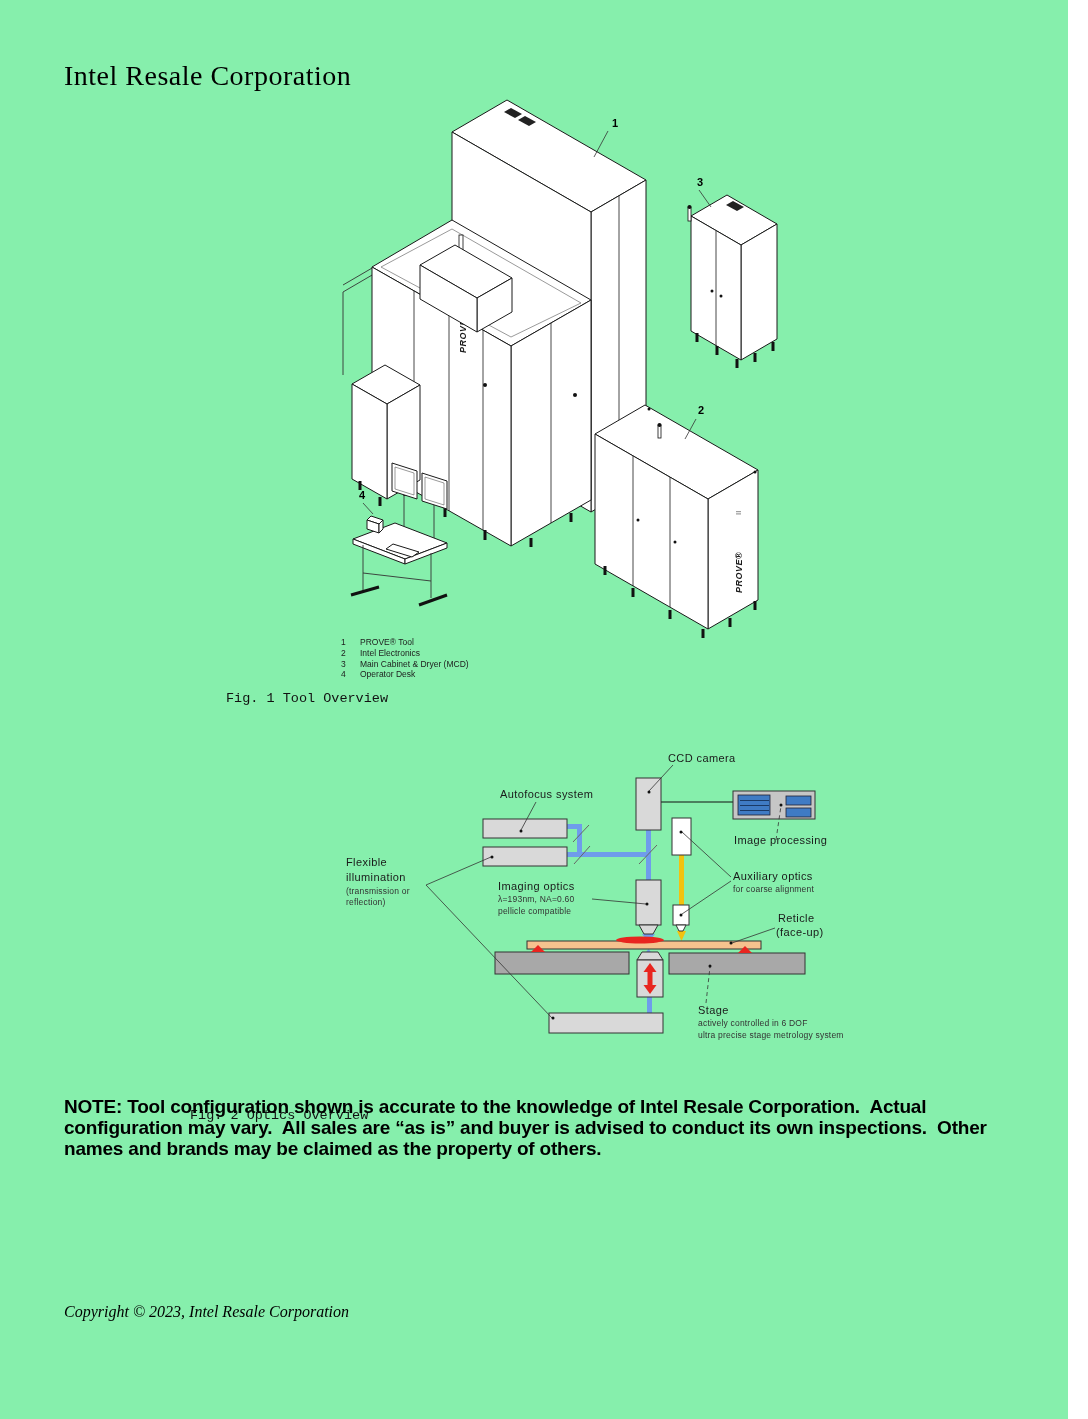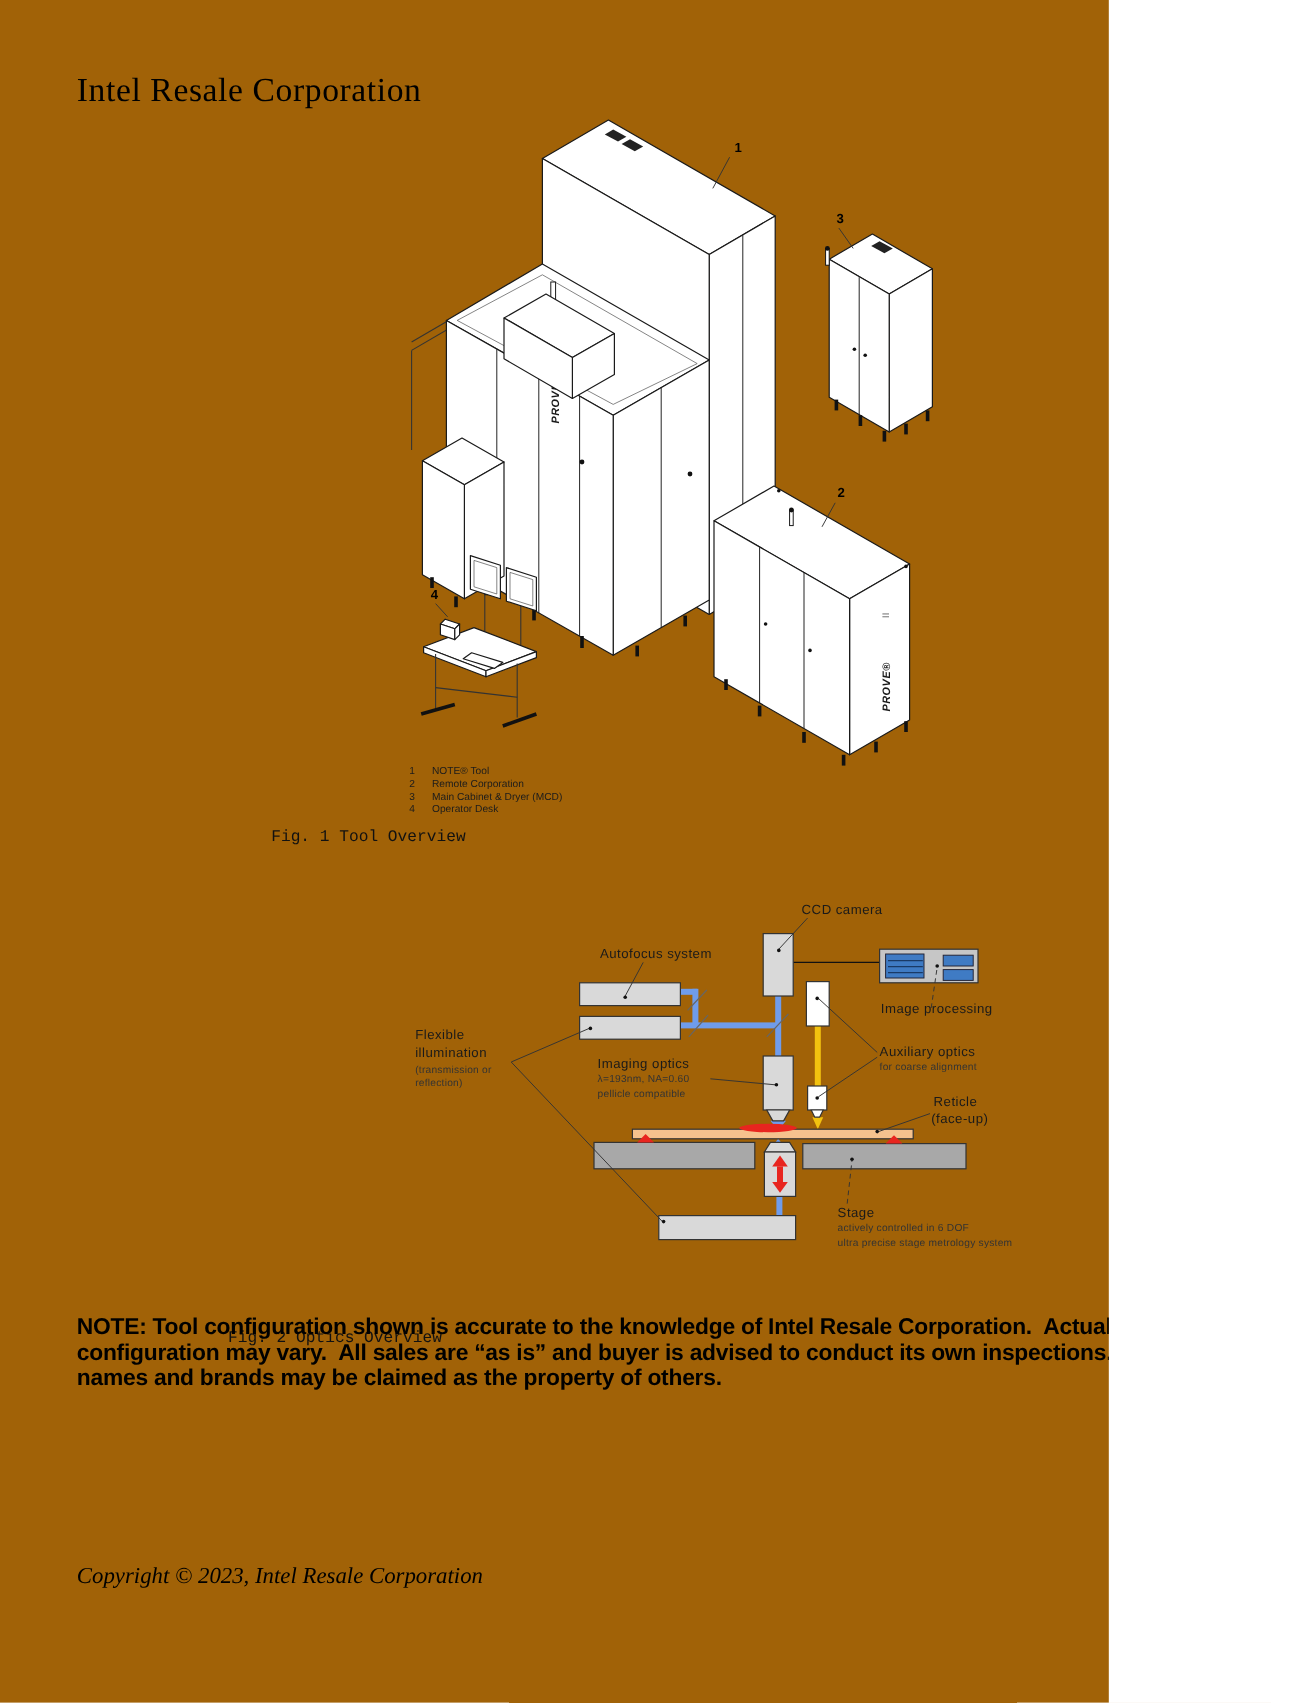--- a/index.html
+++ b/index.html
@@ -1,29 +1,29 @@
 <!DOCTYPE html>
 <html><head>
 <meta charset="utf-8">
 <style>
   html,body{margin:0;padding:0;background:#fff;}
-  .page{position:relative;width:924px;height:1419px;background:#a16207;overflow:hidden;
+  .page{position:relative;width:1068px;height:1419px;background:#86efac;overflow:hidden;
         font-family:"Liberation Sans",sans-serif;color:#000;}
   .title{position:absolute;left:64px;top:60px;font-family:"Liberation Serif",serif;
          font-size:28px;font-weight:400;letter-spacing:.5px;color:#000;}
   .figcap{position:absolute;font-family:Liberation Mono, monospace;font-size:13.5px;color:#111;}
   .cap1{left:226px;top:691px;}
   .cap2{left:190px;top:1108px;}
   .legend{position:absolute;left:341px;top:637px;font-size:8.5px;line-height:10.8px;color:#1c1c1c;}
   .lrow{white-space:nowrap;}
   .lnum{display:inline-block;width:19px;}
   .note{position:absolute;left:64px;top:1096px;width:952px;font-size:19px;font-weight:bold;
         line-height:21px;letter-spacing:-0.2px;white-space:pre-wrap;color:#000;}
   .copyright{position:absolute;left:64px;top:1303px;font-family:"Liberation Serif",serif;
-             font-style:italic;font-size:19px;color:#000;}
+             font-style:italic;font-size:16px;color:#000;}
   svg{position:absolute;overflow:visible;}
   
   .face{fill:#fff;stroke:#1a1a1a;stroke-width:1;stroke-linejoin:round;}
   .dark{fill:#222;stroke:none;}
   .rim{fill:none;stroke:#555;stroke-width:.6;}
   .seam{stroke:#1a1a1a;stroke-width:.8;}
   .foot{stroke:#111;stroke-width:3;}
   .thin{stroke:#333;stroke-width:.9;fill:none;}
   .lead{stroke:#333;stroke-width:.8;fill:none;}
   .leadD{stroke:#333;stroke-width:.8;fill:none;stroke-dasharray:4 3;}
@@ -161,22 +161,22 @@
       <line class="thin" x1="96" y1="458" x2="96" y2="503"></line>
       <line class="thin" x1="28" y1="478" x2="96" y2="486"></line>
       <line class="foot" x1="16" y1="500" x2="44" y2="492"></line>
       <line class="foot" x1="84" y1="510" x2="112" y2="500"></line>
       <text class="callout" x="24" y="404">4</text>
       <line class="lead" x1="28" y1="408" x2="38" y2="419"></line>
     </g>
   </svg>
 
   <div class="legend">
-    <div class="lrow"><span class="lnum">1</span><span>NOTE® Tool</span></div>
-    <div class="lrow"><span class="lnum">2</span><span>Remote Corporation</span></div>
+    <div class="lrow"><span class="lnum">1</span><span>PROVE® Tool</span></div>
+    <div class="lrow"><span class="lnum">2</span><span>Intel Electronics</span></div>
     <div class="lrow"><span class="lnum">3</span><span>Main Cabinet &amp; Dryer (MCD)</span></div>
     <div class="lrow"><span class="lnum">4</span><span>Operator Desk</span></div>
   </div>
 
   <div class="figcap cap1">Fig. 1 Tool Overview</div>
 
   <svg style="left:340px;top:742px" width="520" height="310" viewBox="0 0 520 310">
 
     <line class="wire" x1="321" y1="60" x2="393" y2="60"></line>
 

